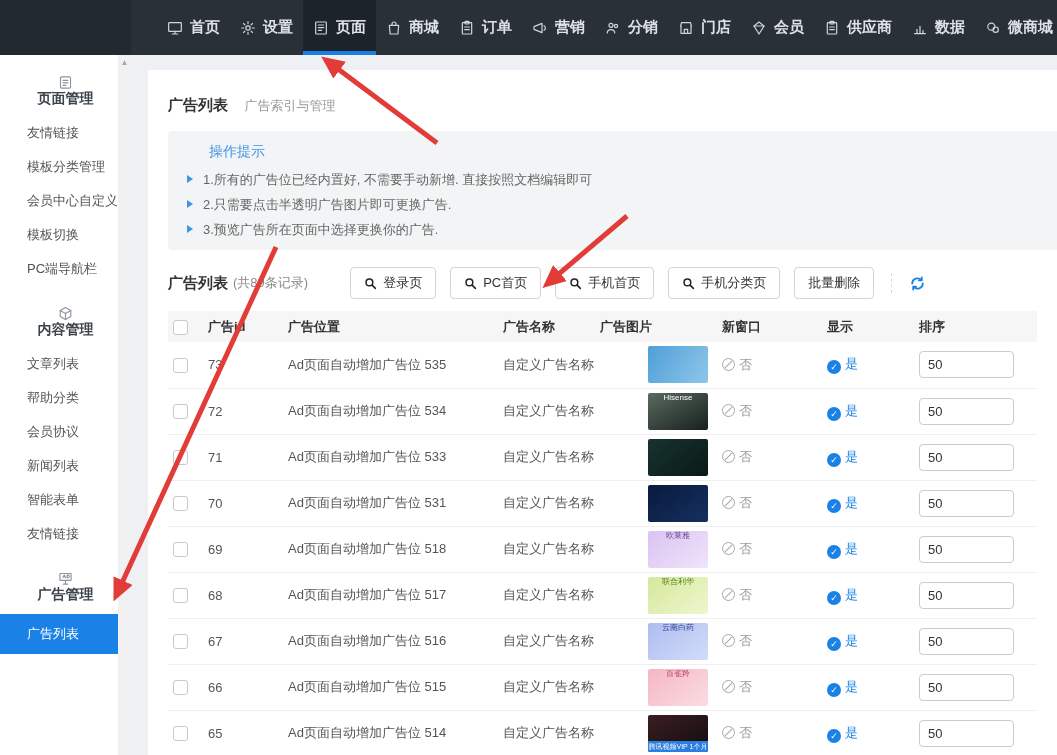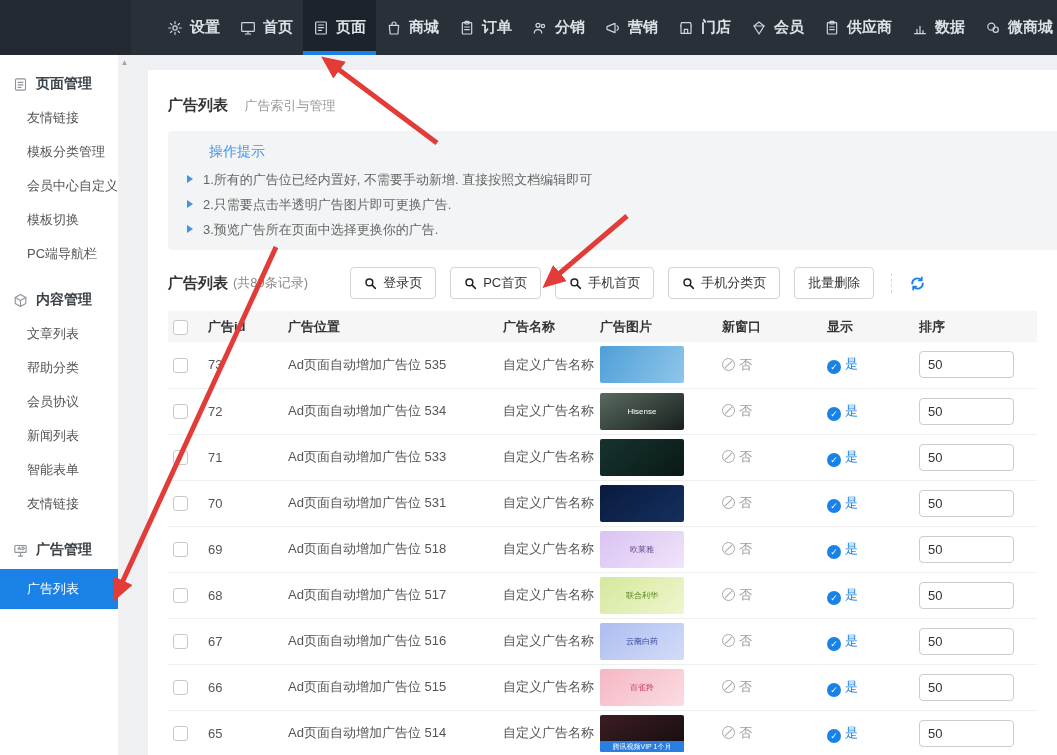--- a/index.html
+++ b/index.html
@@ -24,22 +24,22 @@
 
   
   .layout { display:flex; height:700px; }
   .sidebar { width:118px; background:#fff; flex:none; overflow:hidden; }
   .side-scroll { width:13px; background:#f1f1f3; flex:none; text-align:center; padding-top:3px;
     color:#a6a6a6; font-size:8px; }
   .content { flex:1; padding-left:17px; min-width:0; }
   .card { background:#fff; margin-top:15px; height:calc(100% - 15px); overflow:hidden; }
 
   
-  .sec-title { display:flex; align-items:center; gap:8px; padding:20px 0 8px 13px;
-    font-size:14px; font-weight:bold; color:#3c434a; white-space:nowrap; }
+  .sec-title { display:flex; align-items:center; gap:0; padding:20px 0 8px 13px;
+    font-size:14px; font-weight:bold; color:#3c434a; white-space:nowrap;flex-direction:column; }
   .sec-icon { display:inline-flex; width:15px; height:15px; color:#8d949c; }
   .sec-icon svg { width:15px; height:15px; }
   .side-item { padding:8px 0 8px 27px; font-size:13px; color:#555; cursor:pointer; white-space:nowrap; }
   .side-item.active { background:#1a82e6; color:#fff; padding-top:11px; padding-bottom:11px; margin-top:2px; }
 
   
   .page-head { padding:26px 20px 0 20px; }
   .page-title { font-size:15px; font-weight:bold; color:#333; }
   .page-subtitle { font-size:13px; color:#9a9a9a; margin-left:12px; }
 
@@ -69,22 +69,22 @@
 
   
   table { margin:12px 20px 0 20px; width:calc(100% - 40px); border-collapse:collapse; table-layout:fixed; }
   thead th { background:#f6f6f7; height:31px; font-size:13px; color:#333; text-align:left;
     font-weight:bold; padding:0; }
   thead th.c-cb { padding-left:5px; }
   tbody td { height:46px; border-bottom:1px solid #efefef; font-size:13px; color:#555; padding:0; }
   tbody td.c-cb { padding-left:5px; }
   .cb { display:inline-block; width:15px; height:15px; border:1px solid #c9c9c9; border-radius:3px;
     background:#fff; vertical-align:middle; cursor:pointer; }
-  .ad-img { width:84px; height:37px; border-radius:2px; position:relative; overflow:hidden;
-    display:flex; align-items:center; justify-content:center; cursor:pointer; }
+  .ad-img { width:60px; height:37px; border-radius:2px; position:relative; overflow:hidden;
+    display:flex; justify-content:center; cursor:pointer;margin-left:48px; }
   .ad-img .cap { font-size:8px; line-height:9px; text-align:center; z-index:1; }
   .ad-img .cap.strip { position:absolute; bottom:0; left:0; right:0; padding:1px 0; font-size:7px; color:#fff; }
   .no-ic { display:inline-block; width:13px; height:13px; border:1px solid #a8a8a8; border-radius:50%;
     position:relative; vertical-align:-2px; margin-right:4px; }
   .no-ic::after { content:""; position:absolute; left:5px; top:0px; width:1px; height:11px;
     background:#a8a8a8; transform:rotate(45deg); }
   .c-new { color:#9a9a9a; }
   .ok-ic { display:inline-block; width:14px; height:14px; background:#1a82e6; border-radius:50%;
     color:#fff; font-size:9px; line-height:14px; text-align:center; vertical-align:-2px; margin-right:4px; }
   .c-show span.val { color:#1a82e6; }
@@ -104,34 +104,34 @@
     <line x1="627" y1="216" x2="547" y2="284" stroke="#e23c39" stroke-width="5" marker-end="url(#ah)"></line>
     <line x1="276" y1="247" x2="116" y2="596" stroke="#e23c39" stroke-width="5" marker-end="url(#ah)"></line>
   </svg>
 
 <header class="topnav">
   <div class="logo-area"></div>
   <nav class="nav-items" id="nav-items">
       <a class="nav-item">
     <span class="nav-icon">
           <svg viewBox="0 0 24 24" fill="none" stroke="currentColor" stroke-width="1.8" stroke-linecap="round" stroke-linejoin="round">
+            <rect x="2.5" y="4" width="19" height="13" rx="1"></rect>
+            <path d="M8 21h8M12 17v4"></path>
+          </svg>
+        </span>
+    <span class="nav-label">首页</span>
+  </a>
+      <a class="nav-item">
+    <span class="nav-icon">
+          <svg viewBox="0 0 24 24" fill="none" stroke="currentColor" stroke-width="1.8" stroke-linecap="round" stroke-linejoin="round">
             <circle cx="12" cy="12" r="3.2"></circle>
             <path d="M12 2.5v3M12 18.5v3M2.5 12h3M18.5 12h3M5.3 5.3l2.1 2.1M16.6 16.6l2.1 2.1M18.7 5.3l-2.1 2.1M7.4 16.6l-2.1 2.1"></path>
           </svg>
         </span>
     <span class="nav-label">设置</span>
-  </a>
-      <a class="nav-item">
-    <span class="nav-icon">
-          <svg viewBox="0 0 24 24" fill="none" stroke="currentColor" stroke-width="1.8" stroke-linecap="round" stroke-linejoin="round">
-            <rect x="2.5" y="4" width="19" height="13" rx="1"></rect>
-            <path d="M8 21h8M12 17v4"></path>
-          </svg>
-        </span>
-    <span class="nav-label">首页</span>
   </a>
       <a class="nav-item active">
     <span class="nav-icon">
           <svg viewBox="0 0 24 24" fill="none" stroke="currentColor" stroke-width="1.8" stroke-linecap="round" stroke-linejoin="round">
             <rect x="4" y="3" width="16" height="18" rx="1"></rect>
             <path d="M8 7.5h8M8 11.5h8M8 15.5h5"></path>
           </svg>
         </span>
     <span class="nav-label">页面</span>
   </a>
@@ -150,35 +150,35 @@
             <rect x="5" y="4" width="14" height="17" rx="1"></rect>
             <rect x="9" y="2" width="6" height="4" rx="1"></rect>
             <path d="M8.5 10.5h7M8.5 14.5h7"></path>
           </svg>
         </span>
     <span class="nav-label">订单</span>
   </a>
       <a class="nav-item">
     <span class="nav-icon">
           <svg viewBox="0 0 24 24" fill="none" stroke="currentColor" stroke-width="1.8" stroke-linecap="round" stroke-linejoin="round">
+            <path d="M3 10v4l12 5V5L3 10z"></path>
+            <path d="M18 8.5a4 4 0 010 7"></path>
+          </svg>
+        </span>
+    <span class="nav-label">营销</span>
+  </a>
+      <a class="nav-item">
+    <span class="nav-icon">
+          <svg viewBox="0 0 24 24" fill="none" stroke="currentColor" stroke-width="1.8" stroke-linecap="round" stroke-linejoin="round">
             <circle cx="9" cy="8" r="3"></circle>
             <circle cx="16.5" cy="9" r="2.4"></circle>
             <path d="M3.5 19.5c0-3 2.5-5 5.5-5s5.5 2 5.5 5"></path>
           </svg>
         </span>
     <span class="nav-label">分销</span>
-  </a>
-      <a class="nav-item">
-    <span class="nav-icon">
-          <svg viewBox="0 0 24 24" fill="none" stroke="currentColor" stroke-width="1.8" stroke-linecap="round" stroke-linejoin="round">
-            <path d="M3 10v4l12 5V5L3 10z"></path>
-            <path d="M18 8.5a4 4 0 010 7"></path>
-          </svg>
-        </span>
-    <span class="nav-label">营销</span>
   </a>
       <a class="nav-item">
     <span class="nav-icon">
           <svg viewBox="0 0 24 24" fill="none" stroke="currentColor" stroke-width="1.8" stroke-linecap="round" stroke-linejoin="round">
             <path d="M4 9l1.2-5h13.6L20 9"></path>
             <path d="M4.5 9v11h15V9"></path>
             <path d="M9.5 20v-6h5v6"></path>
           </svg>
         </span>
     <span class="nav-label">门店</span>

